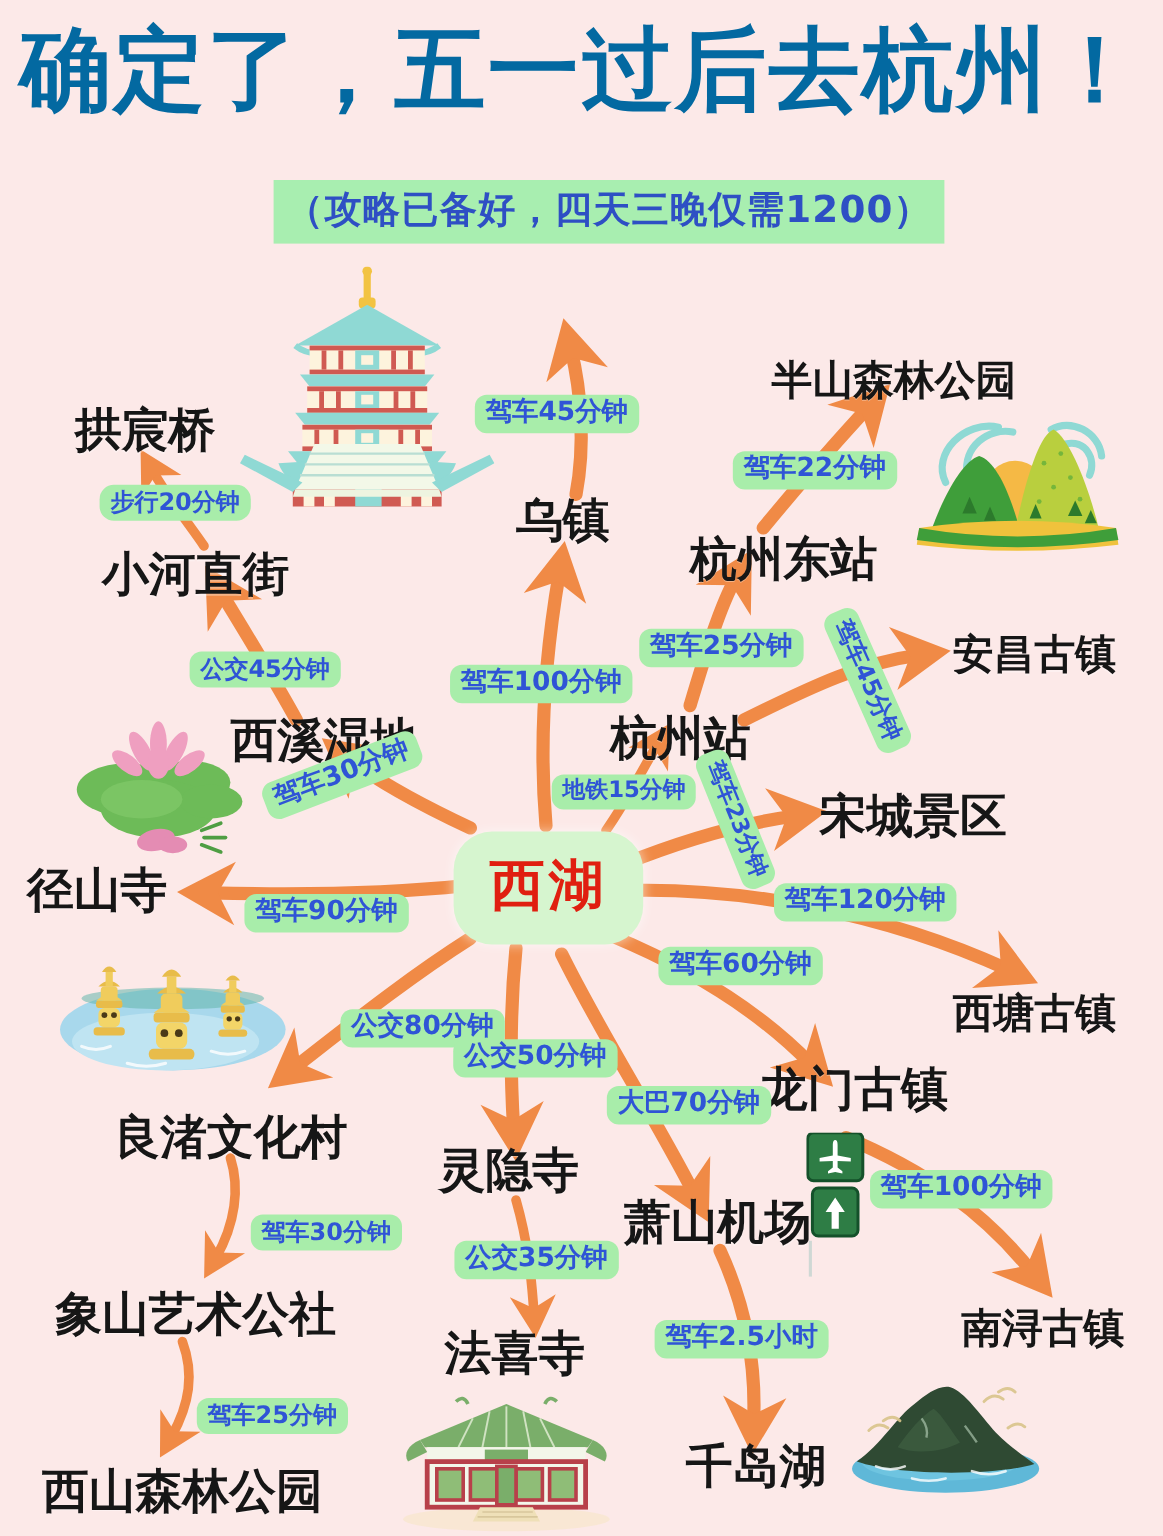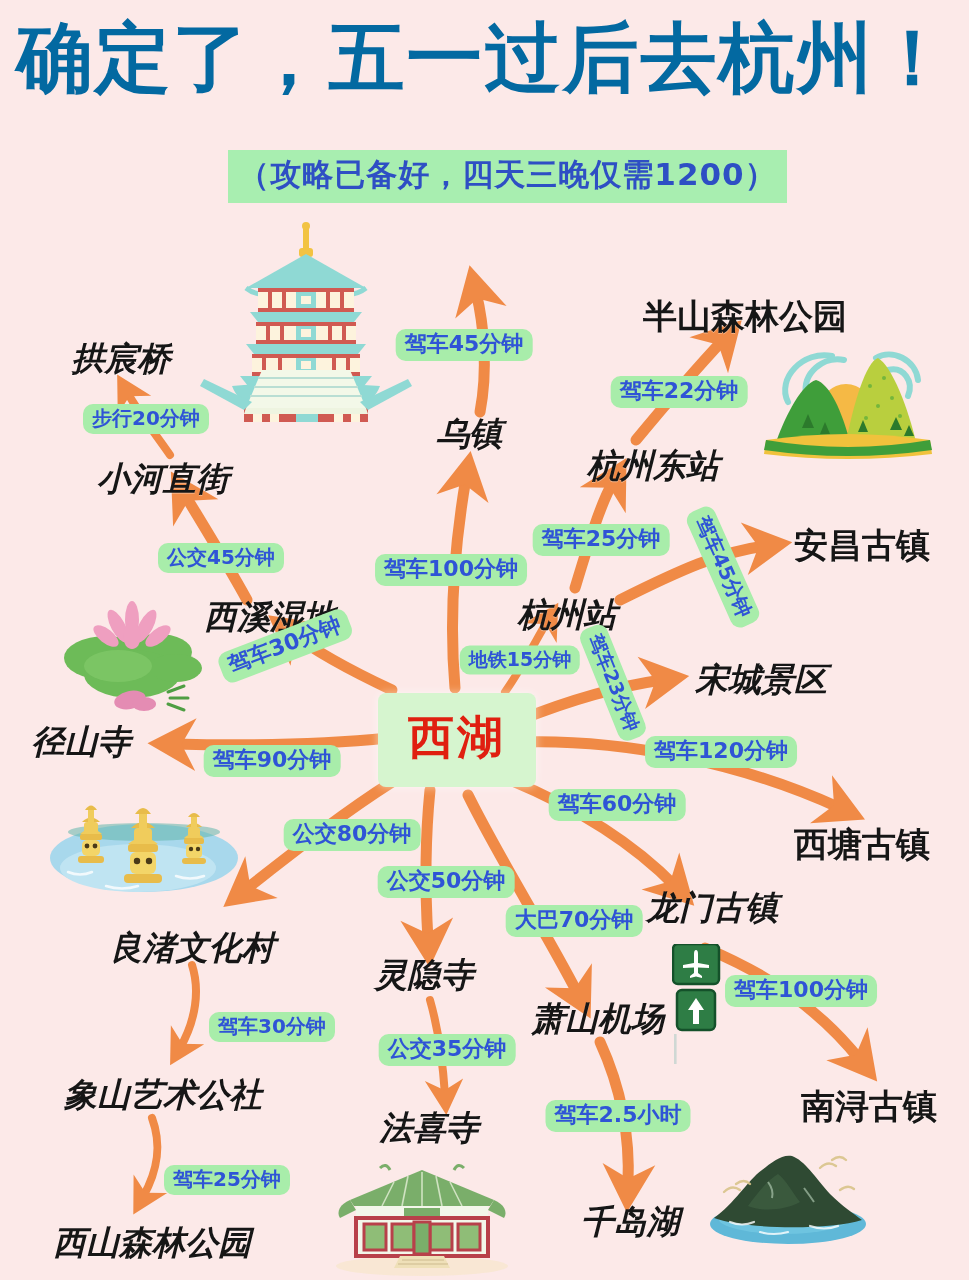--- a/index.html
+++ b/index.html
@@ -41,27 +41,27 @@
   .node{
     position:absolute;
     color:#161616;
     font-weight:bold;
     white-space:nowrap;
     font-family:"DejaVu Sans","Liberation Sans",sans-serif;
     transform:translate(-50%,-50%);
     text-shadow:0 1px 0 rgba(255,255,255,.35);
   }
   .n34{font-size:34px;}
-  .n33{font-size:33px;font-style:italic;}
+  .n33{font-size:39px;}
 
   .center-node{
     position:absolute;
     transform:translate(-50%,-50%);
     background:#d6f5cf;
-    border-radius:8px;
+    border-radius:32px;
     padding:14px 30px 18px 30px;
     color:#e01f10;
     font-size:46px;font-weight:bold;letter-spacing:3px;
     font-family:"DejaVu Sans","Liberation Sans",sans-serif;
     box-shadow:0 0 10px rgba(255,255,255,.55);
     white-space:nowrap;
   }
 
   
   .elabel{
@@ -406,25 +406,25 @@
   <div class="node n34" style="left:862px;top:546px;">安昌古镇</div>
   <div class="node n33" style="left:761px;top:680px;">宋城景区</div>
   <div class="node n34" style="left:862px;top:845px;">西塘古镇</div>
   <div class="node n33" style="left:712px;top:908px;">龙门古镇</div>
   <div class="node n33" style="left:598px;top:1019px;">萧山机场</div>
   <div class="node n34" style="left:869px;top:1107px;">南浔古镇</div>
   <div class="node n33" style="left:630px;top:1222px;">千岛湖</div>
 
   <div class="center-node" style="left:457px;top:740px;">西湖</div>
 
-  <div class="elabel l20" style="left:83px;top:404px;">步行20分钟</div>
+  <div class="elabel l20" style="left:83px;top:404px;border-radius:12px;">步行20分钟</div>
   <div class="elabel l20" style="left:158px;top:543px;">公交45分钟</div>
   <div class="elabel l22" style="left:285px;top:646px;transform:translate(-50%,-50%) rotate(-21deg);">驾车30分钟</div>
   <div class="elabel l22" style="left:272px;top:761px;transform:translate(-50%,-50%);">驾车90分钟</div>
-  <div class="elabel l22" style="left:352px;top:835px;transform:translate(-50%,-50%);">公交80分钟</div>
+  <div class="elabel l22" style="left:352px;top:857px;transform:translate(-50%,-50%);">公交80分钟</div>
   <div class="elabel l20" style="left:209px;top:1012px;">驾车30分钟</div>
   <div class="elabel l20" style="left:164px;top:1165px;">驾车25分钟</div>
   <div class="elabel l22" style="left:446px;top:882px;transform:translate(-50%,-50%);">公交50分钟</div>
   <div class="elabel l22" style="left:447px;top:1050px;transform:translate(-50%,-50%);">公交35分钟</div>
   <div class="elabel l22" style="left:451px;top:570px;transform:translate(-50%,-50%);">驾车100分钟</div>
   <div class="elabel l22" style="left:464px;top:345px;transform:translate(-50%,-50%);">驾车45分钟</div>
   <div class="elabel l22" style="left:679px;top:392px;transform:translate(-50%,-50%);">驾车22分钟</div>
   <div class="elabel l22" style="left:601px;top:540px;transform:translate(-50%,-50%);">驾车25分钟</div>
   <div class="elabel l19" style="left:520px;top:660px;transform:translate(-50%,-50%);">地铁15分钟</div>
   <div class="elabel l20" style="left:723px;top:567px;transform:translate(-50%,-50%) rotate(66deg);">驾车45分钟</div>

